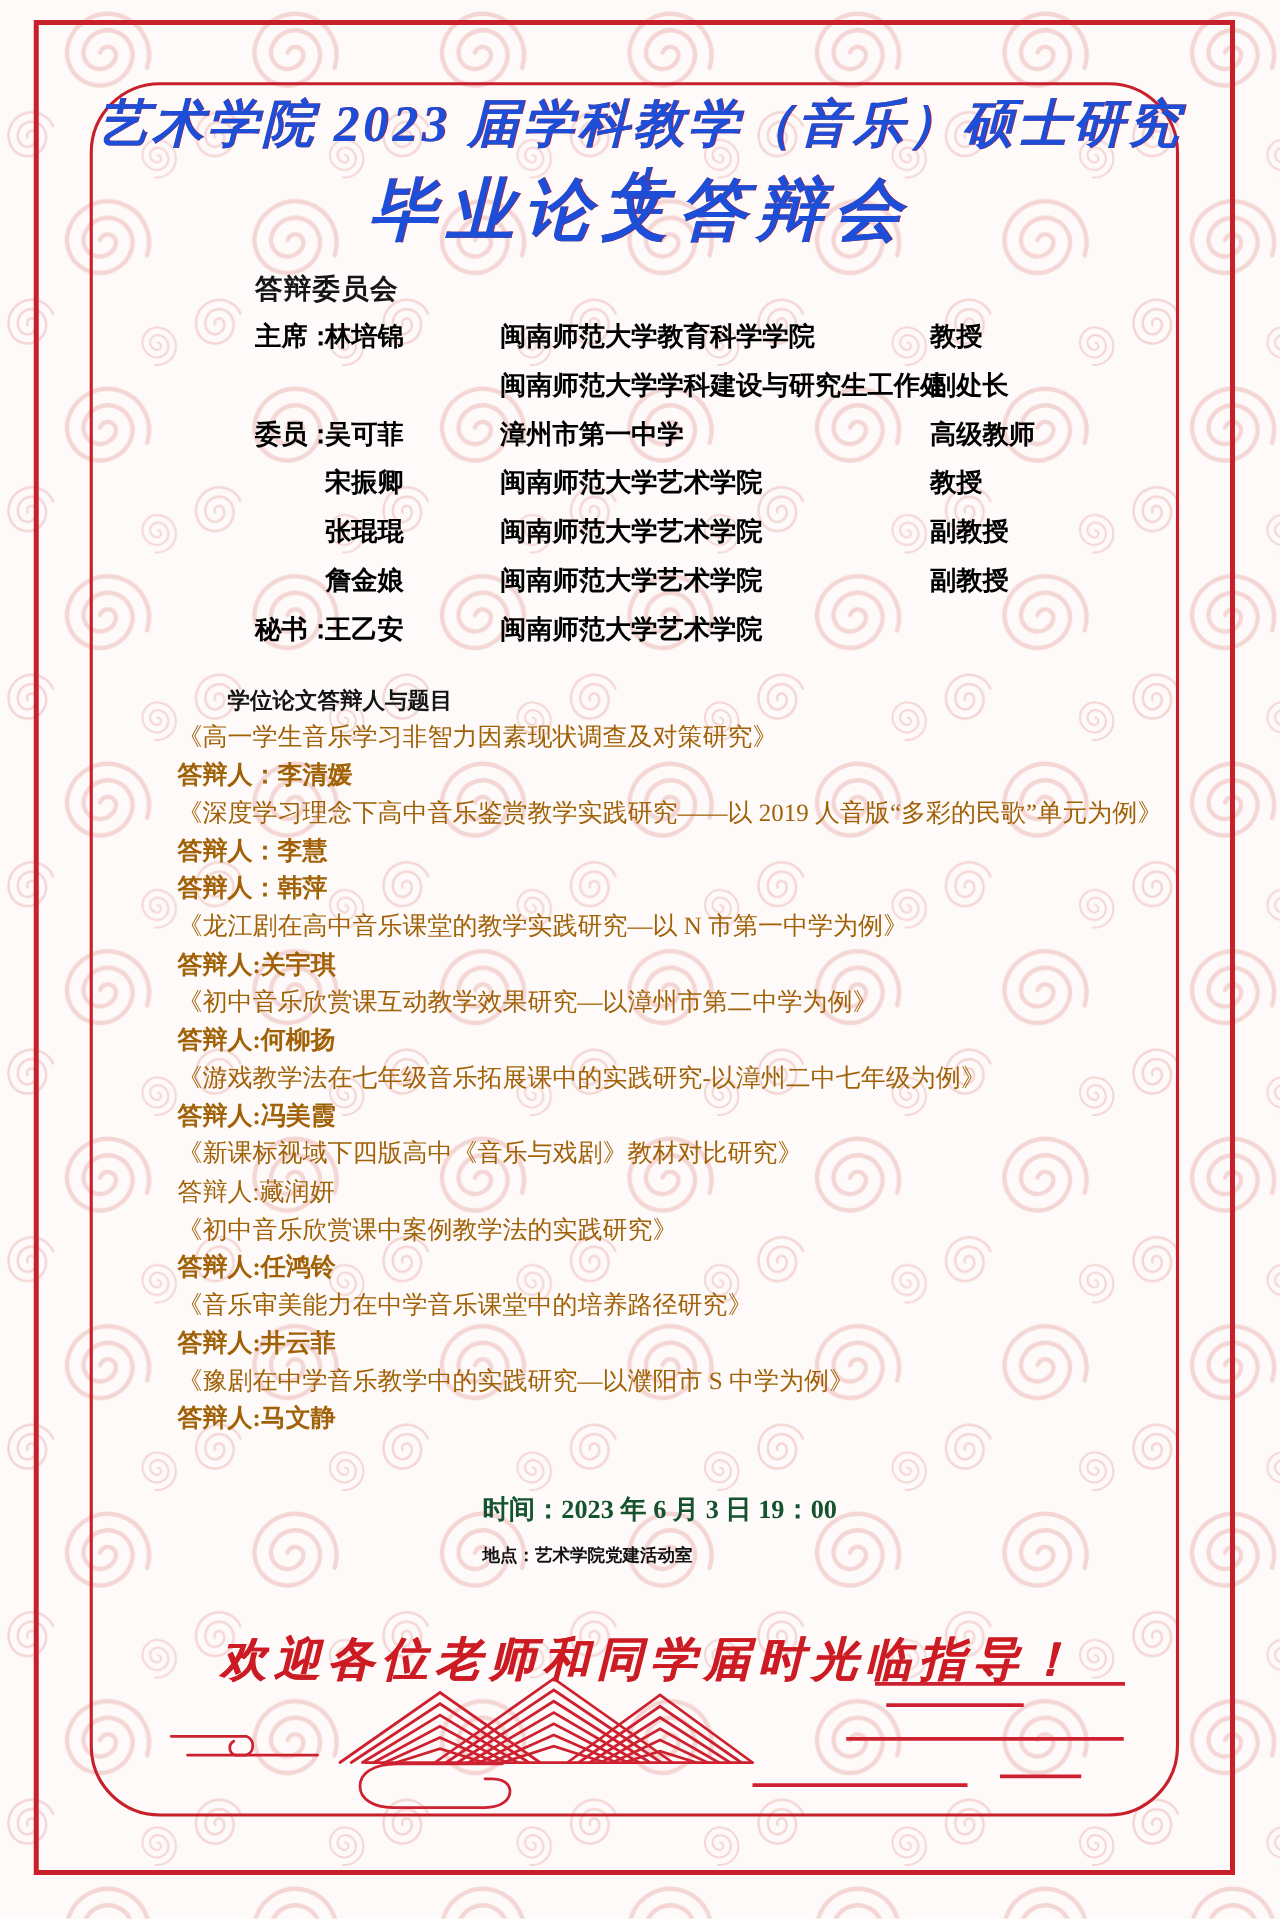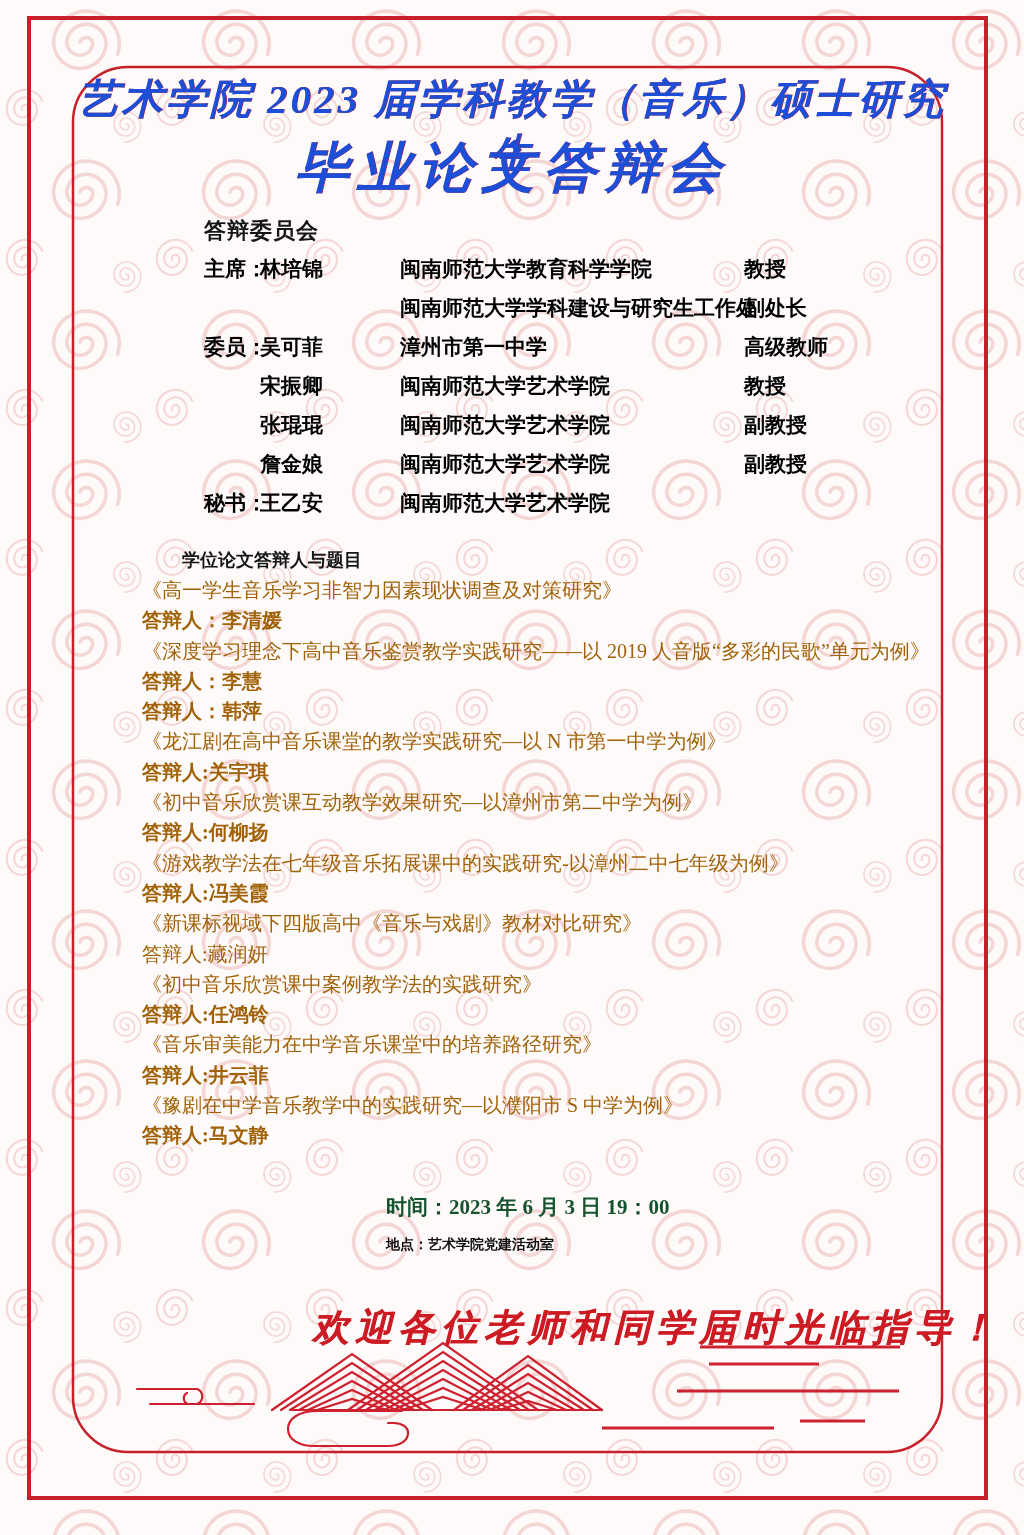--- a/index.html
+++ b/index.html
@@ -33,21 +33,21 @@
   }
   .defense-list{
     left:142px;top:575px;width:780px;font-size:20px;color:#a16207;
   }
   .defense-list div{height:30.3px;line-height:30.3px;white-space:nowrap;}
   .defense-list .person{font-weight:700;}
   .defense-list .person.thin{font-weight:400;}
   .schedule-time{left:386px;top:1193px;font-size:21px;font-weight:700;color:#14532d;}
   .schedule-place{left:386px;top:1236px;font-size:14px;font-weight:700;color:#111;}
   .welcome{
-    left:40px;top:1303px;width:960px;text-align:right;
+    left:40px;top:1303px;width:960px;text-align:center;
     font-size:37px;font-weight:700;font-style:italic;
     color:#cd1b23;letter-spacing:6px;text-shadow:0.6px 0 #cd1b23;
   }
   
   .frame-outer{fill:none;stroke:#c8202a;stroke-width:4;}
   .frame-inner{fill:none;stroke:#c8202a;stroke-width:2.5;}
   #mountains path, .decor{fill:none;stroke:#ce2130;stroke-width:2.2;stroke-linecap:round;}
   .decor-line{stroke:#ce2130;stroke-width:3;stroke-linecap:butt;}
 </style>
 </head>

